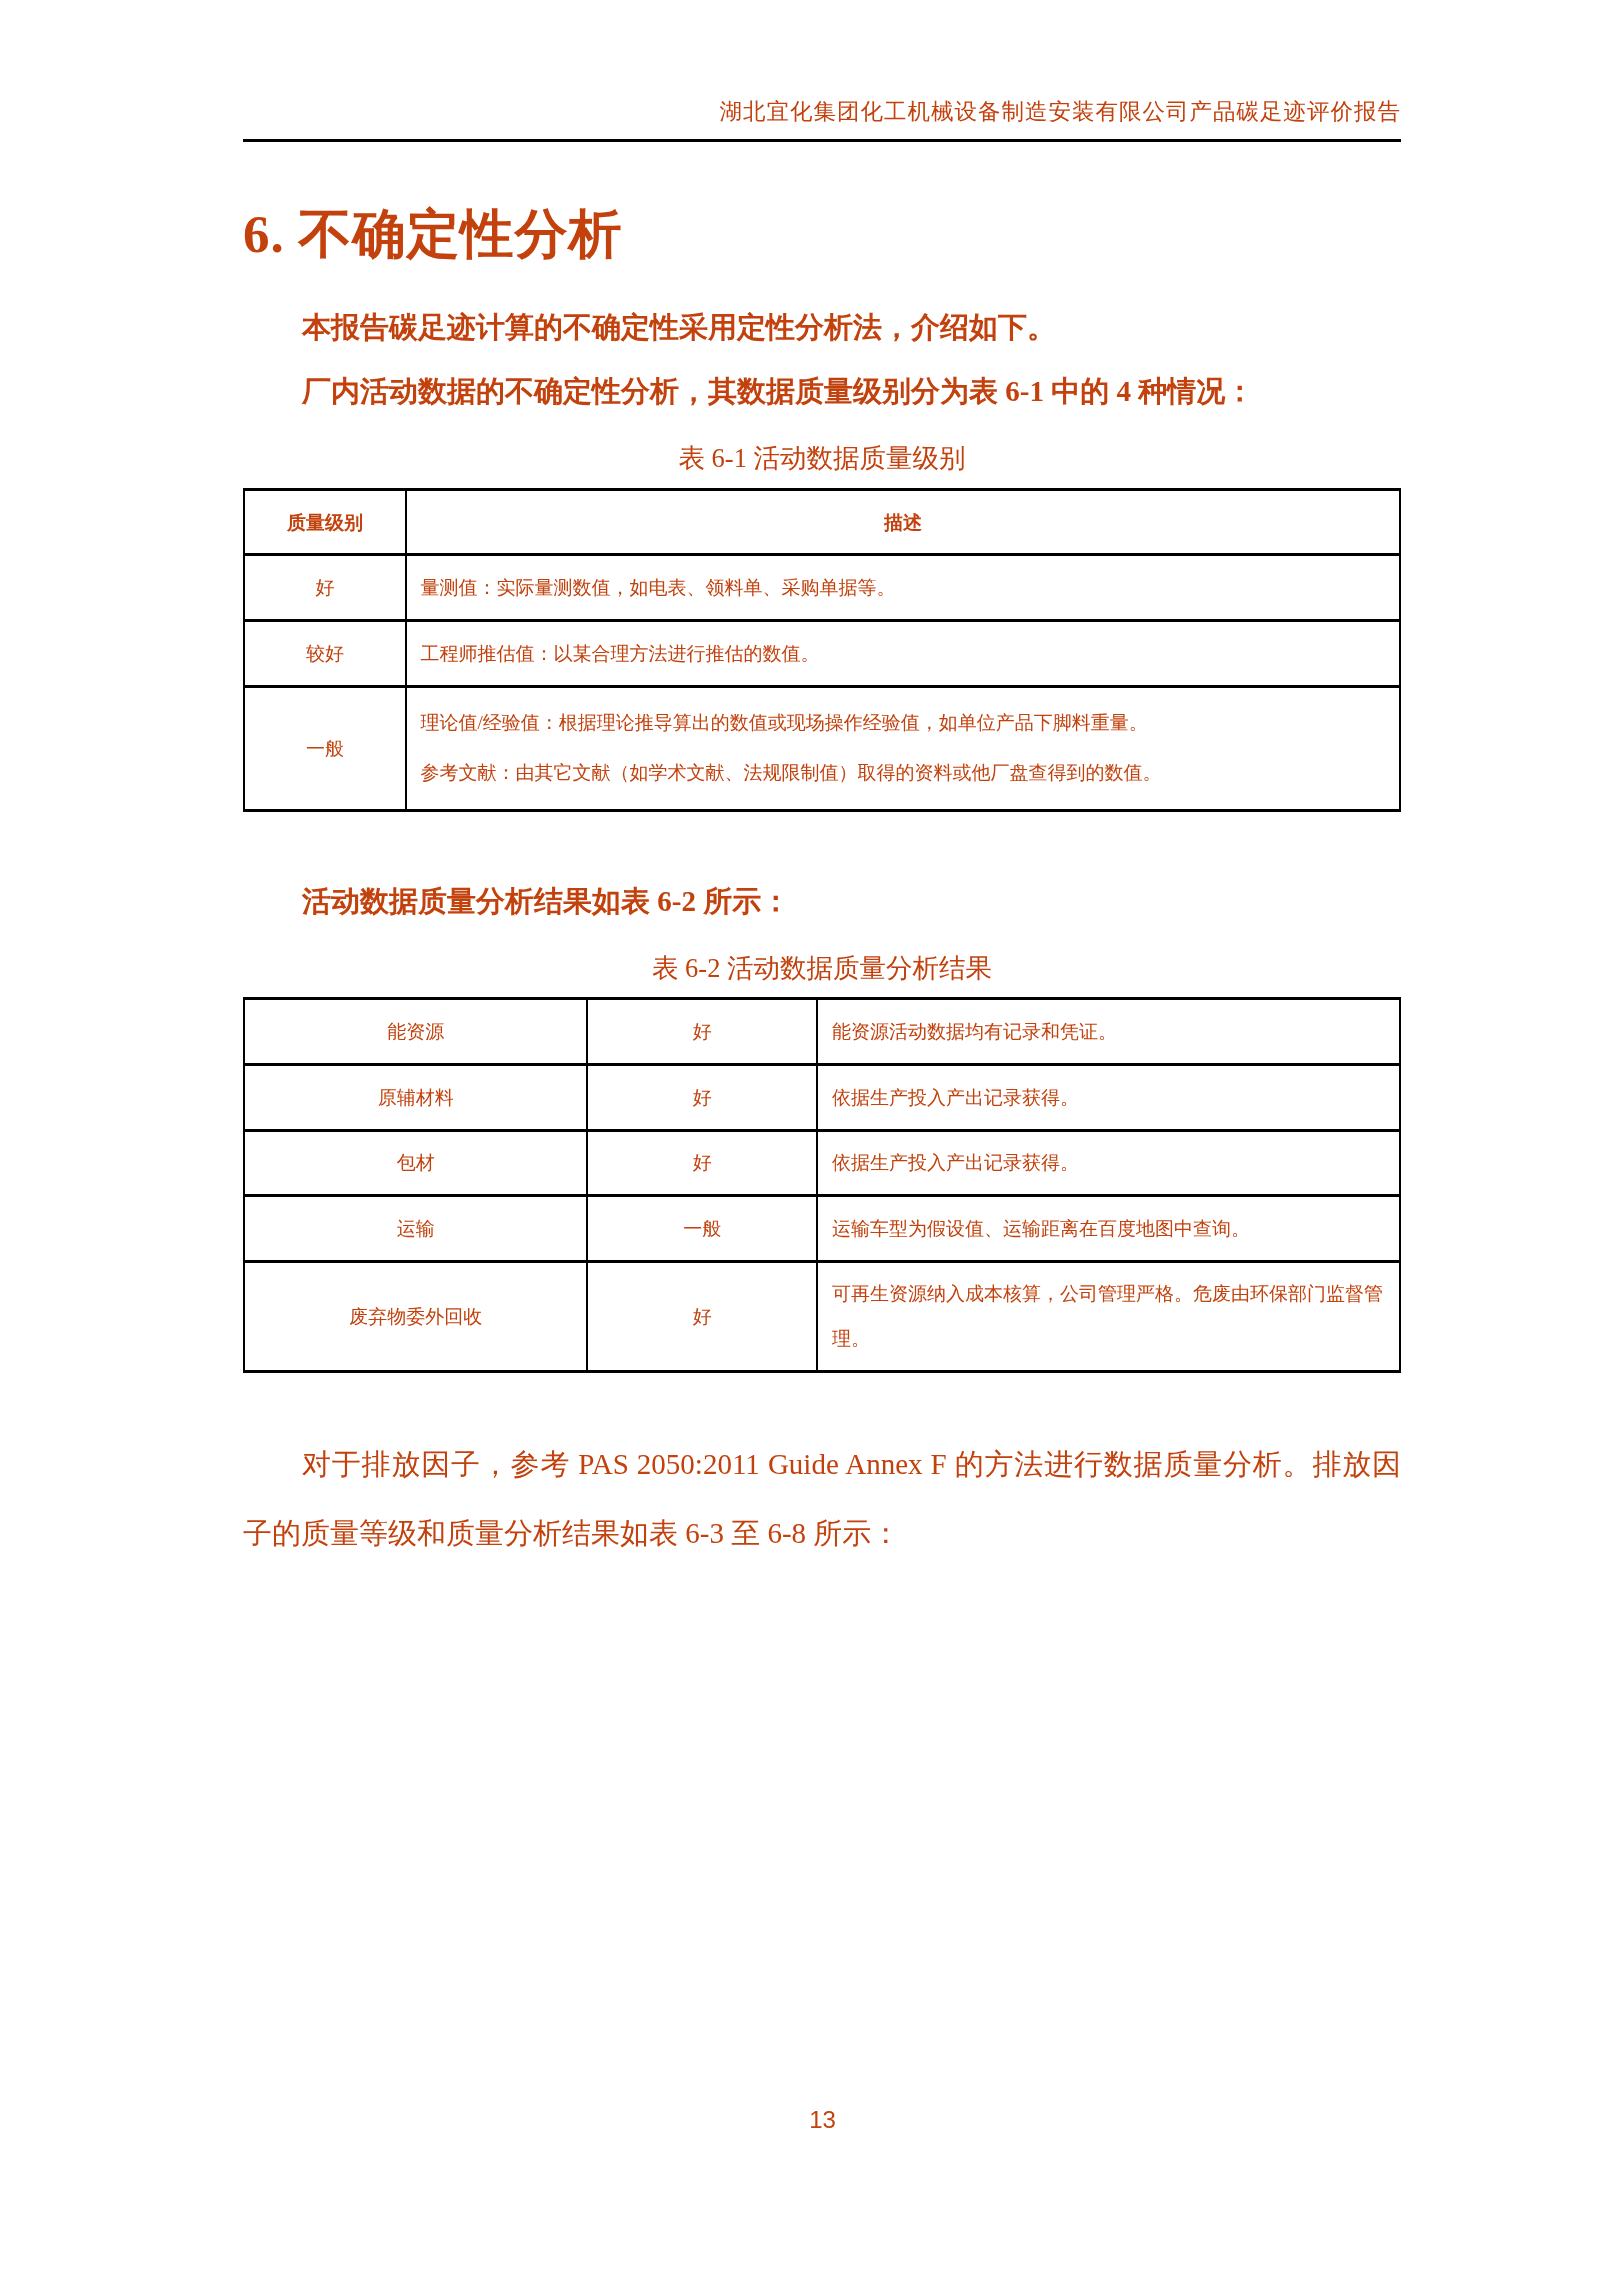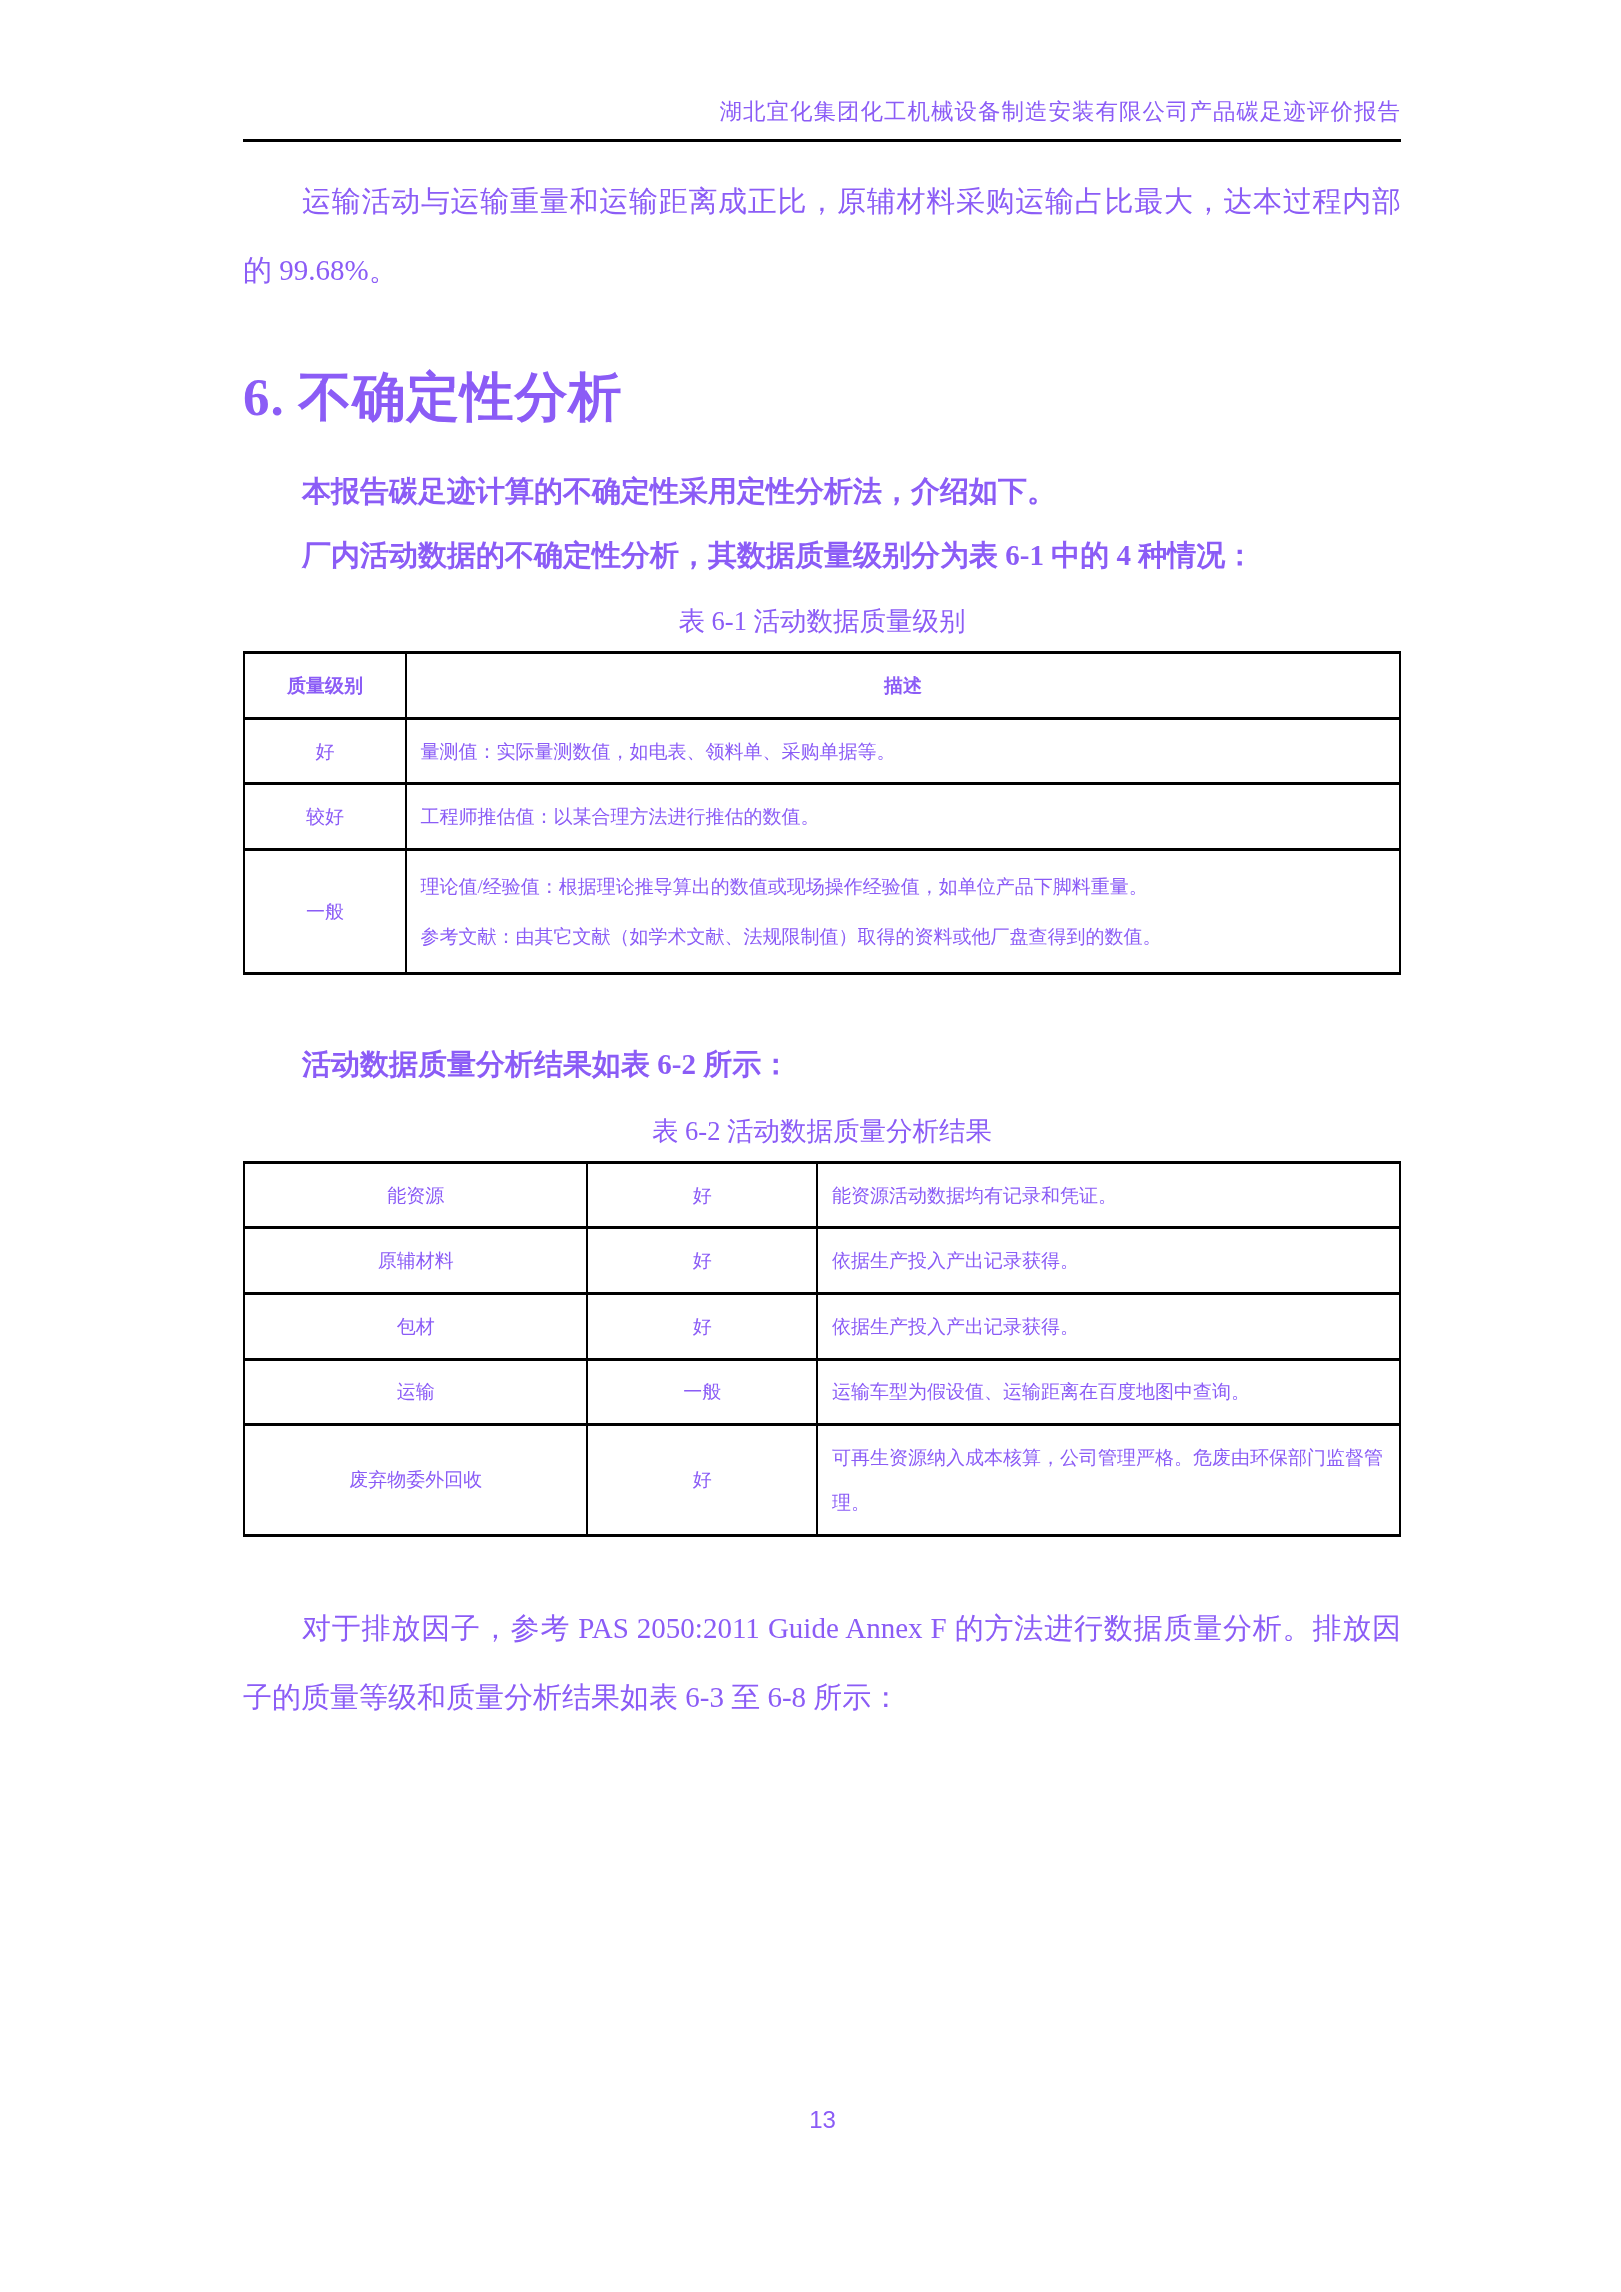--- a/index.html
+++ b/index.html
@@ -2,21 +2,21 @@
 <html><head>
 <meta charset="utf-8">
 <style>
   html,body { margin:0; padding:0; background:#ffffff; }
   .page {
     position: relative;
     width: 1621px;
     height: 2293px;
     background: #ffffff;
     font-family: "Liberation Serif", "DejaVu Serif", serif;
-    color: #8b5cf6;
+    color: #c2410c;
     overflow: hidden;
   }
   .content {
     margin: 0 220px 0 243px; 
   }
   .doc-header {
     padding-top: 96px;
   }
   .doc-header .header-title {
     font-size: 22.5px;
@@ -93,21 +93,20 @@
 <body>
 
 <div class="page">
 
   <div class="content">
 
     <div class="doc-header">
       <div class="header-title">湖北宜化集团化工机械设备制造安装有限公司产品碳足迹评价报告</div>
     </div>
 
-    <p class="body first-para">运输活动与运输重量和运输距离成正比，原辅材料采购运输占比最大，达本过程内部的 99.68%。</p>
 
     <h1 class="section-heading">
       <span class="sec-num">6.</span><span>不确定性分析</span>
     </h1>
 
     <p class="body single">本报告碳足迹计算的不确定性采用定性分析法，介绍如下。</p>
     <p class="body single">厂内活动数据的不确定性分析，其数据质量级别分为表 6-1 中的 4 种情况：</p>
 
     <div class="table-caption">表 6-1  活动数据质量级别</div>
 

